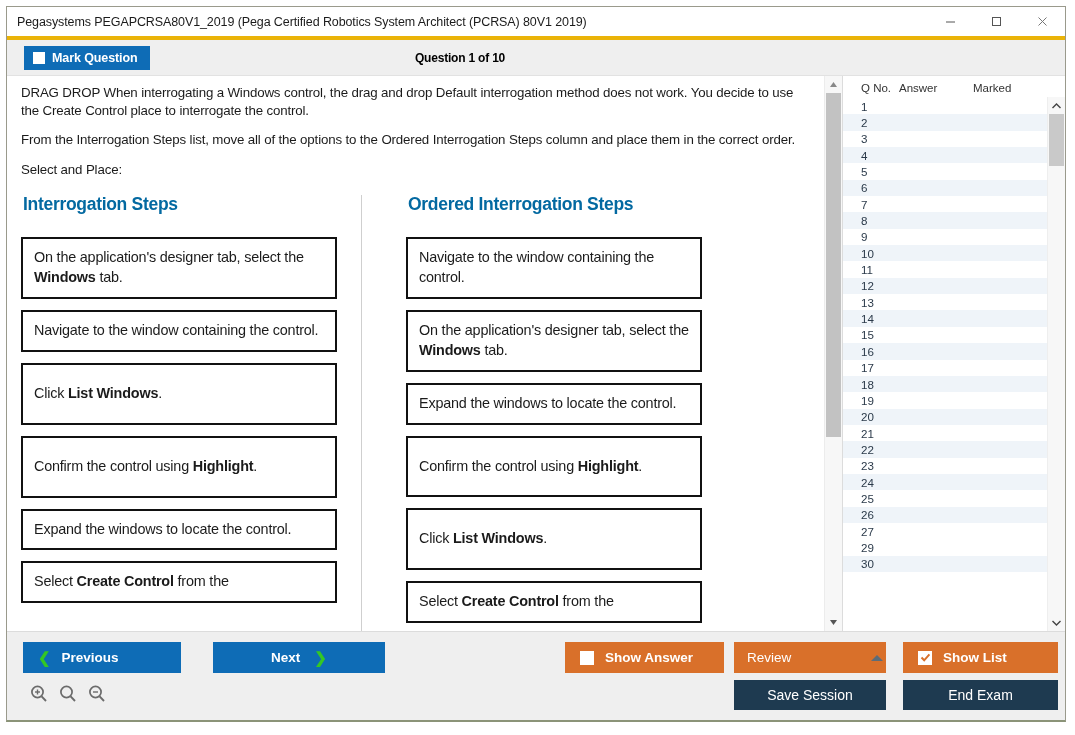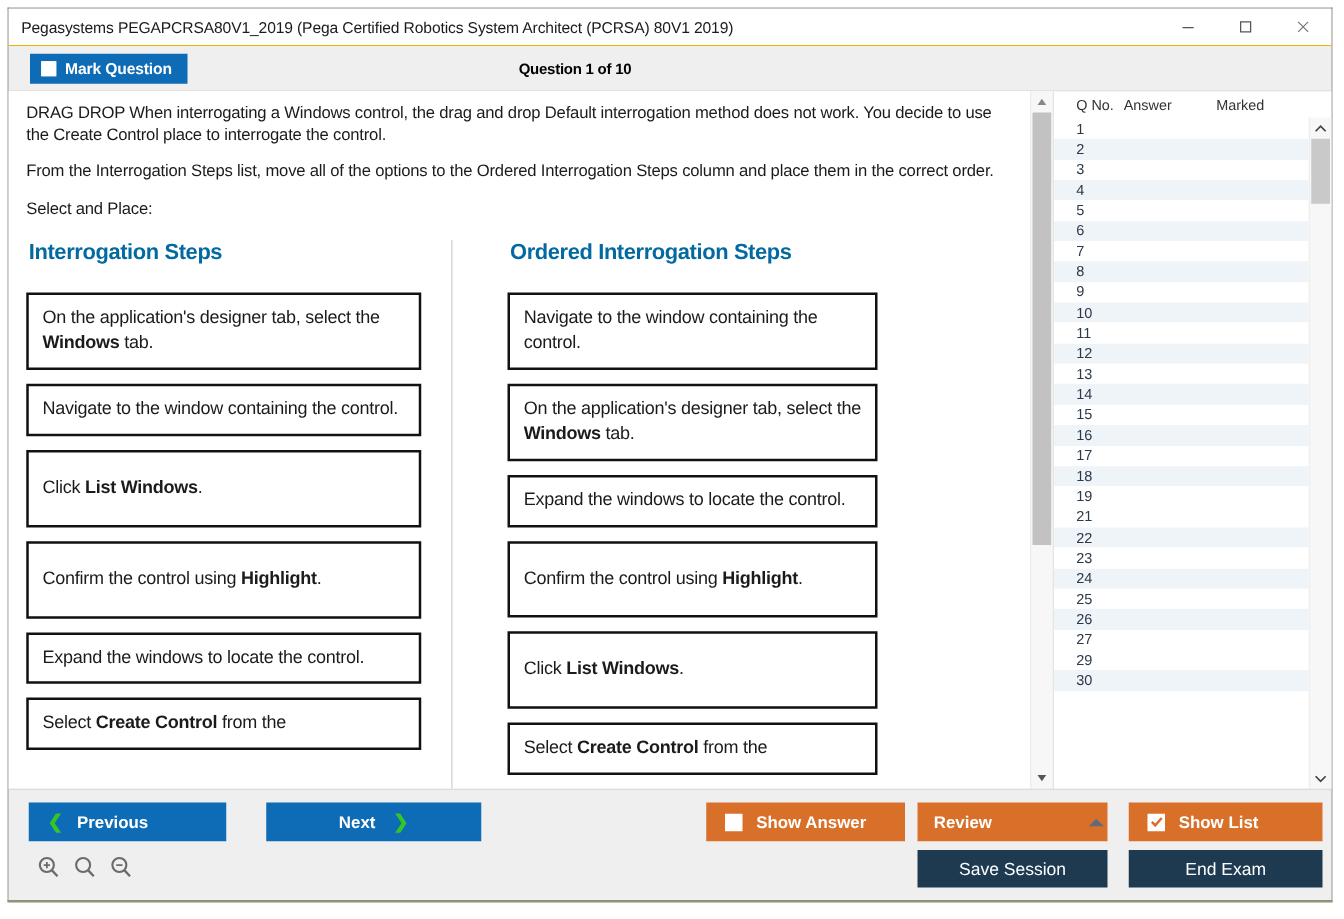--- a/index.html
+++ b/index.html
@@ -13,21 +13,21 @@
     background:#ffffff;
     border:1px solid #9a9a8c;
     border-bottom:2px solid #8b9478;
     box-sizing:border-box;
     display:flex;flex-direction:column;
   }
   
   .titlebar{
     height:29px;flex:0 0 29px;background:#ffffff;
     display:flex;align-items:center;
-    border-bottom:1px solid #eab308;
+    border-bottom:4px solid #eab308;
   }
   .title-text{
     font-size:12.5px;color:#1b1b1b;padding-left:10px;white-space:nowrap;
     letter-spacing:-0.1px;
   }
   .win-ctrls{margin-left:auto;display:flex;height:29px;}
   .win-btn{
     width:46px;height:29px;display:flex;align-items:center;justify-content:center;
   }
   .win-btn svg{display:block;}
@@ -307,20 +307,23 @@
             </div>
             <div class="lrow">
               <span>17</span>
             </div>
             <div class="lrow alt">
               <span>18</span>
             </div>
             <div class="lrow">
               <span>19</span>
             </div>
+            <div class="lrow alt">
+              <span>20</span>
+            </div>
             <div class="lrow">
               <span>21</span>
             </div>
             <div class="lrow alt">
               <span>22</span>
             </div>
             <div class="lrow">
               <span>23</span>
             </div>
             <div class="lrow alt">
@@ -372,21 +375,21 @@
     <div class="btn btn-blue" style="left:206px;top:10px;width:172px;height:31px;justify-content:center;gap:14px;">
       <span>Next</span>
       <span class="chev">❯</span>
     </div>
 
     <div class="btn btn-orange" style="left:558px;top:10px;width:159px;height:31px;padding-left:15px;gap:11px;">
       <span class="cb"></span>
       <span>Show Answer</span>
     </div>
 
-    <div class="btn btn-orange" style="left:727px;top:10px;width:152px;height:31px;padding:0 3px 0 13px;font-weight:bold;">
+    <div class="btn btn-orange" style="left:727px;top:10px;width:152px;height:31px;padding:0 3px 0 13px;font-weight:normal;">
       <span>Review</span>
       <span class="caret-up" style="margin-left:auto;"></span>
     </div>
 
     <div class="btn btn-orange" style="left:896px;top:10px;width:155px;height:31px;padding-left:15px;gap:11px;">
       <span class="cb">
         <svg width="11" height="11" viewBox="0 0 11 11">
             <path d="M1.5 5.5 L4.2 8.3 L9.4 2.4" fill="none" stroke="#d9702a" stroke-width="2"></path>
           </svg>
       </span>

